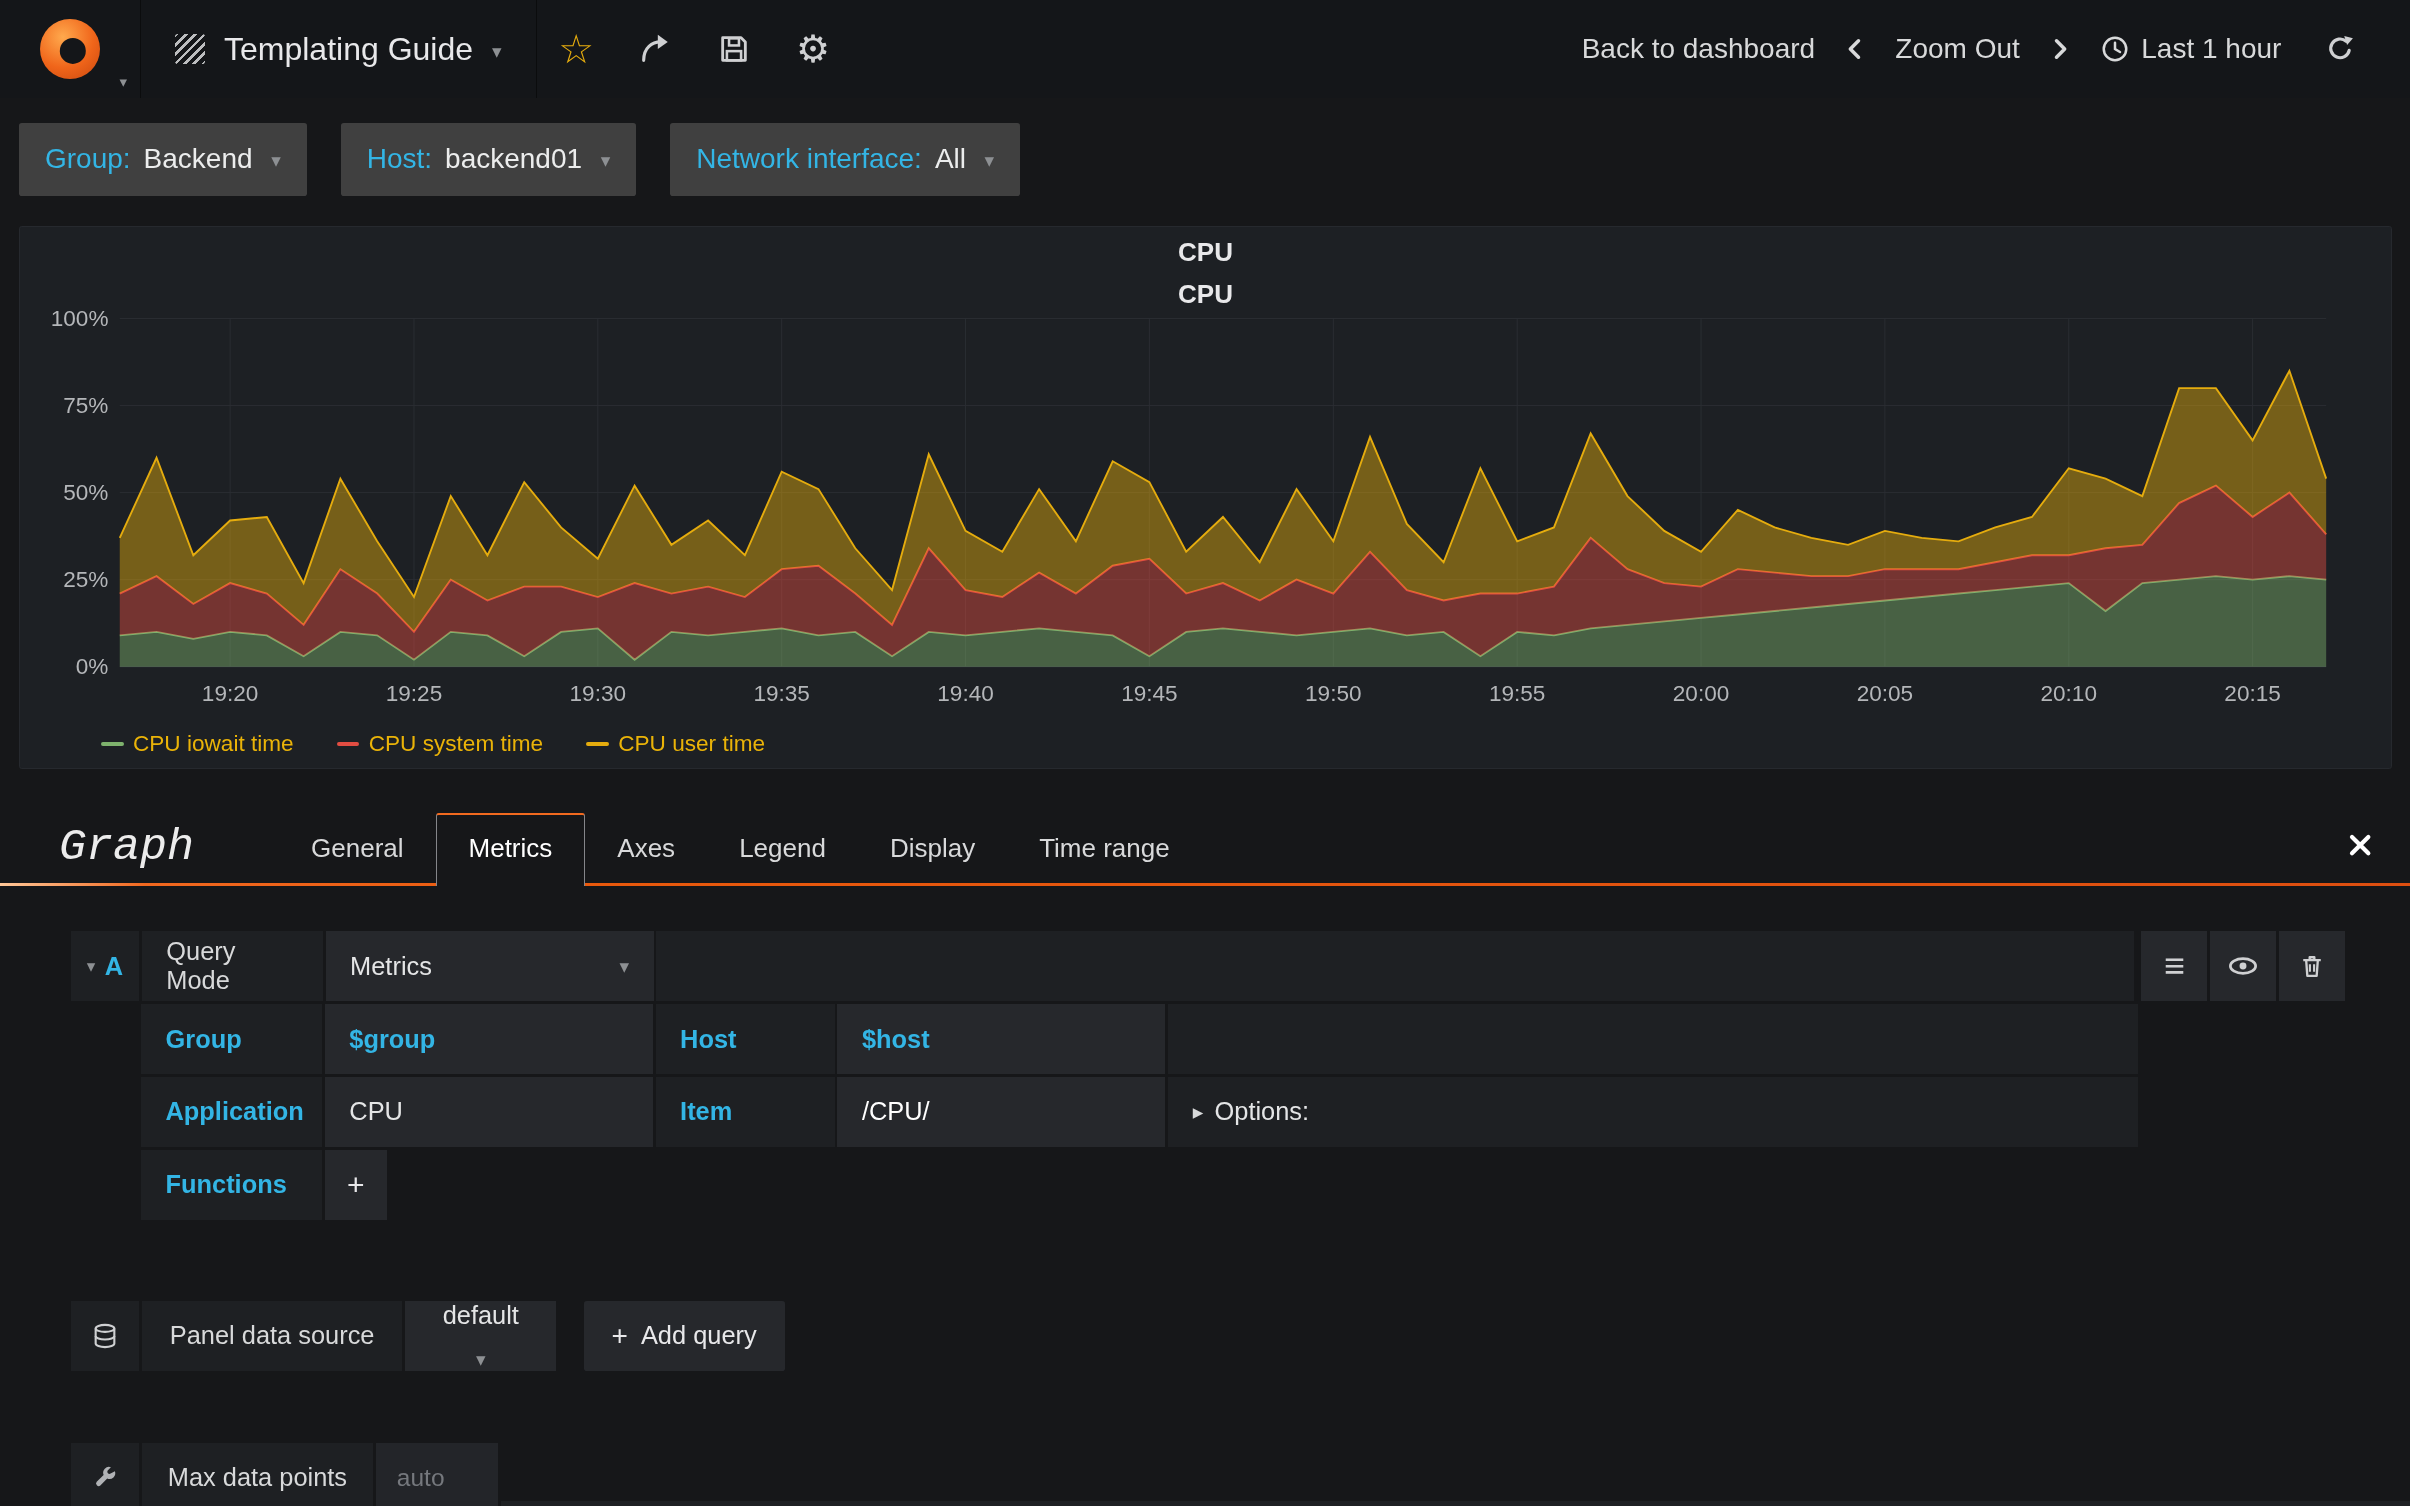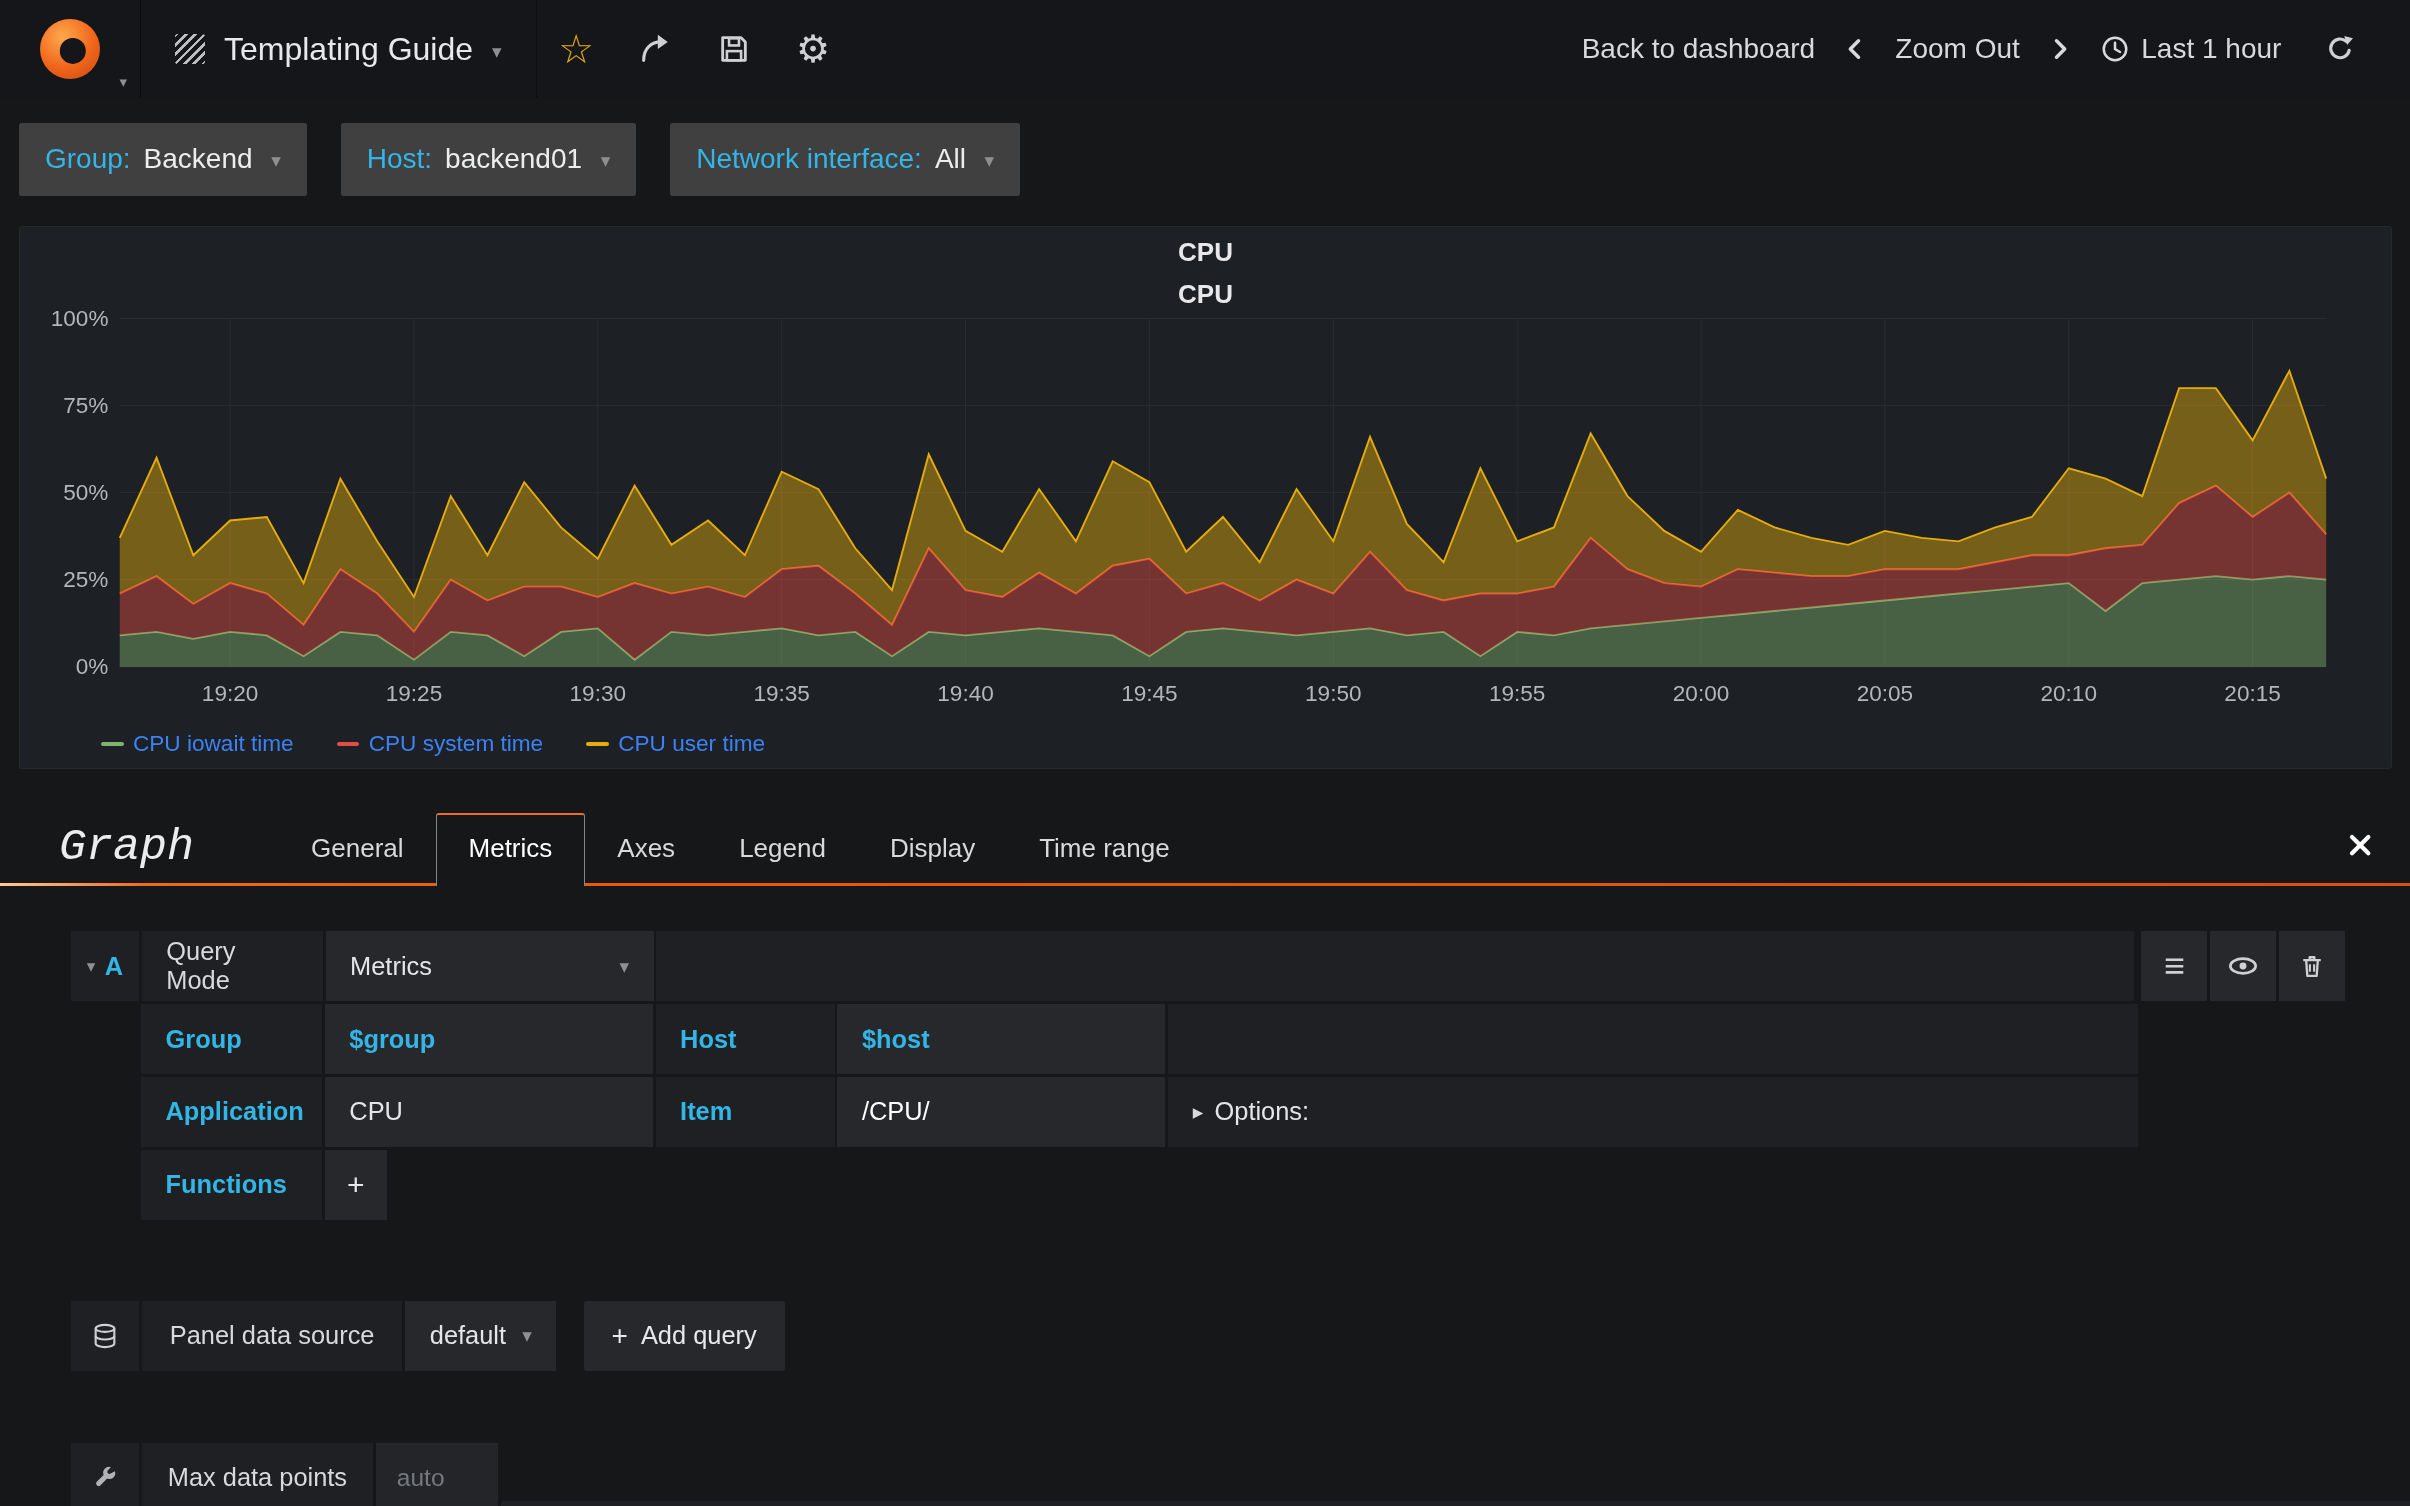--- a/index.html
+++ b/index.html
@@ -48,21 +48,21 @@
 
   
   .panel { margin:5.6px 19px 0; background:#1d2024; border:0.9px solid #26292e; border-radius:2.8px; padding:5.6px 0 7.5px; }
   .panel-title { text-align:center; font-size:26px; font-weight:700; color:#e8e8ea; height:41px; line-height:41px; cursor:pointer; }
   .chart-title { text-align:center; font-size:26px; font-weight:700; color:#e8e8ea; margin-top:3.8px; height:34px; line-height:34px; }
   #cpu-chart { display:block; }
   #cpu-chart text { font-family:"Liberation Sans", sans-serif; font-size:24px; fill:#b4b6b9; }
   .legend { display:flex; align-items:center; gap:43px; margin:1.9px 0 0 81px; height:34px; }
   .legend-item { display:flex; align-items:center; gap:9.4px; cursor:pointer; }
   .swatch { width:22.6px; height:4.7px; border-radius:1.9px; background:#888; }
-  .legend-label { font-size:22.6px; color:#3b82f6; }
+  .legend-label { font-size:22.6px; color:#eab308; }
 
   
   .edit-header { position:relative; margin-top:19px; height:98px; display:flex; align-items:flex-end; padding:0 38px; }
   .tabline { position:absolute; left:0; right:0; bottom:0; height:3.8px; z-index:1;
     background:linear-gradient(90deg,#ffc899 0%,#f1681f 6%,#e8590c 25%,#dd4f10 100%); }
   .edit-type { font-family:Liberation Mono, monospace; font-style:italic; font-size:45px; color:#ececec;
     margin:0 85px 13px 21px; z-index:2; }
   .tabs { display:flex; align-items:flex-end; z-index:2; }
   .tab { padding:19px 32px 22.6px; font-size:26px; color:#d8d9da; cursor:pointer; }
   .tab.active { background:#161719; border:0.9px solid #85868a; border-bottom:none;
@@ -93,21 +93,21 @@
   .blue { color:#33b5e5; font-weight:700; }
   .yellow { color:#ffffff; }
   .white { color:#e4e5e6; }
   .qletter { color:#33b5e5; font-weight:700; font-size:25.4px; }
   .a-caret { color:#8d9093; font-size:17px; }
   .opt-caret { color:#d8d9da; margin-right:11.3px; font-size:21px; }
 
   
   .ds-row { display:flex; height:70px; margin:81px 0 0 71px; }
   .ds-label { padding:0 28px; }
-  .ds-select { width:151px; min-width:151px; }
+  .ds-select { width:151px; min-width:151px;flex-direction:column; }
   .add-query-btn { background:#26282c; border:none; border-radius:2.8px; color:#e8e8ea; font-size:25.4px;
     display:flex; align-items:center; gap:13px; padding:0 28px; margin-left:24.5px; cursor:pointer; }
   .add-query-btn .plus { font-size:28px; }
   .mdp-row { display:flex; height:70px; margin:72px 0 0 71px; }
   .mdp-label { padding:0 26px; }
   .mdp-input { background:#232529; width:122px; min-width:122px; color:#75787d; font-size:24.5px;
     padding:0 21px; cursor:text; display:flex; align-items:center; margin-right:2.8px; }
   .mdp-strip { flex:1; align-self:flex-end; height:11.3px; background:#1e2023; }
 
   svg.ic { display:block; }

